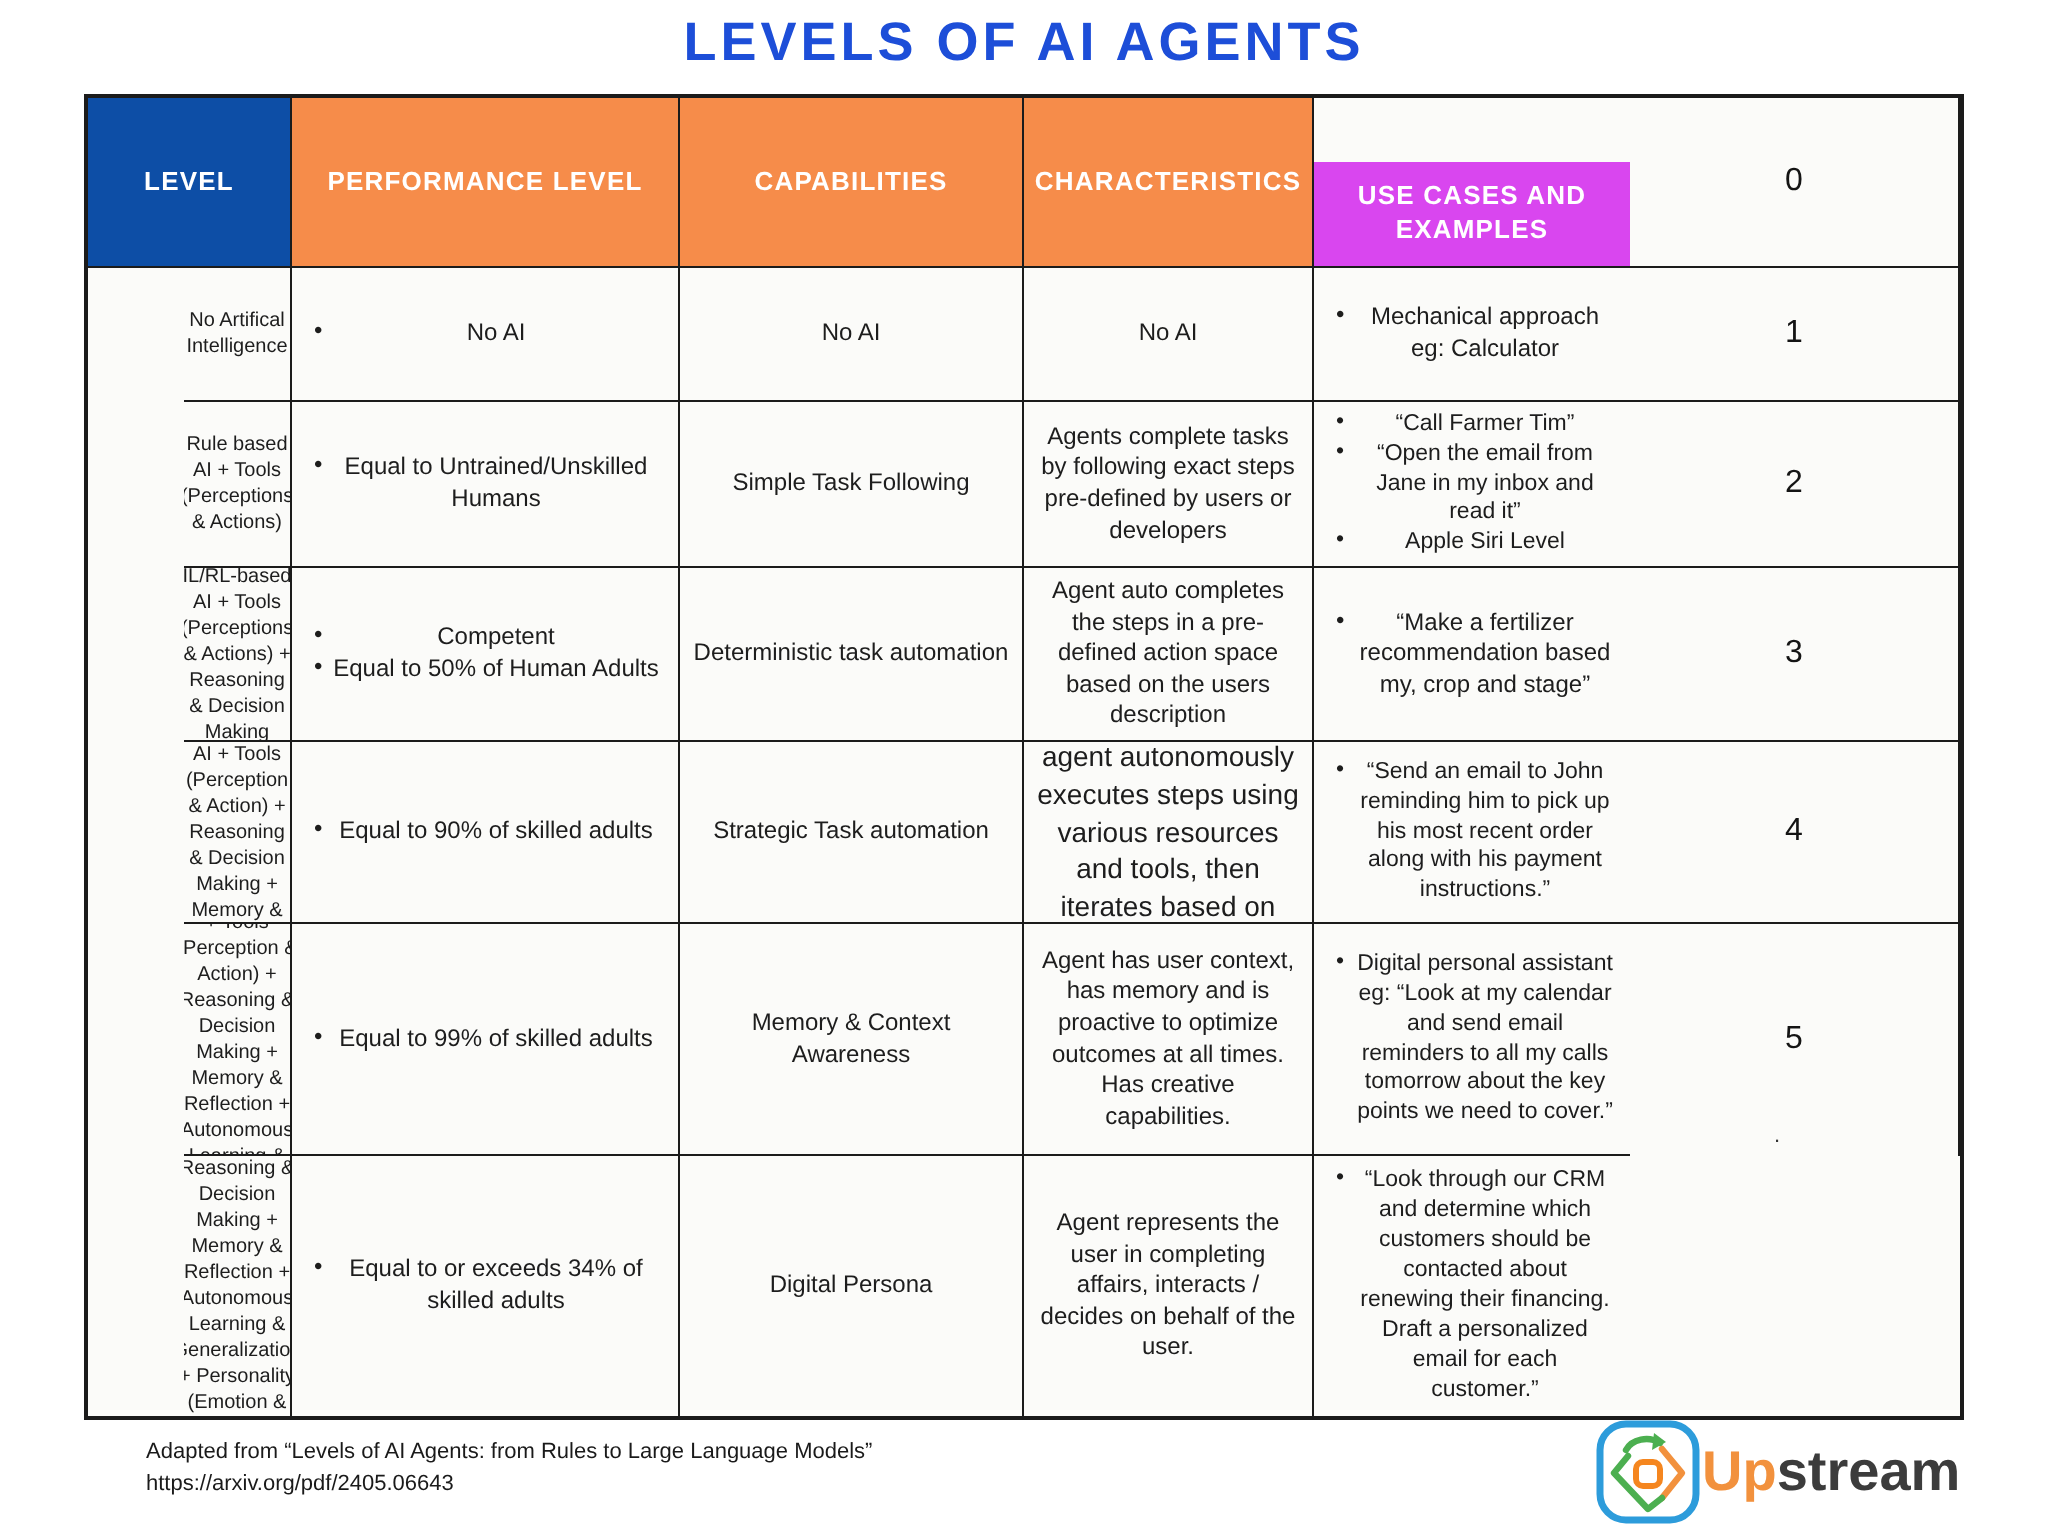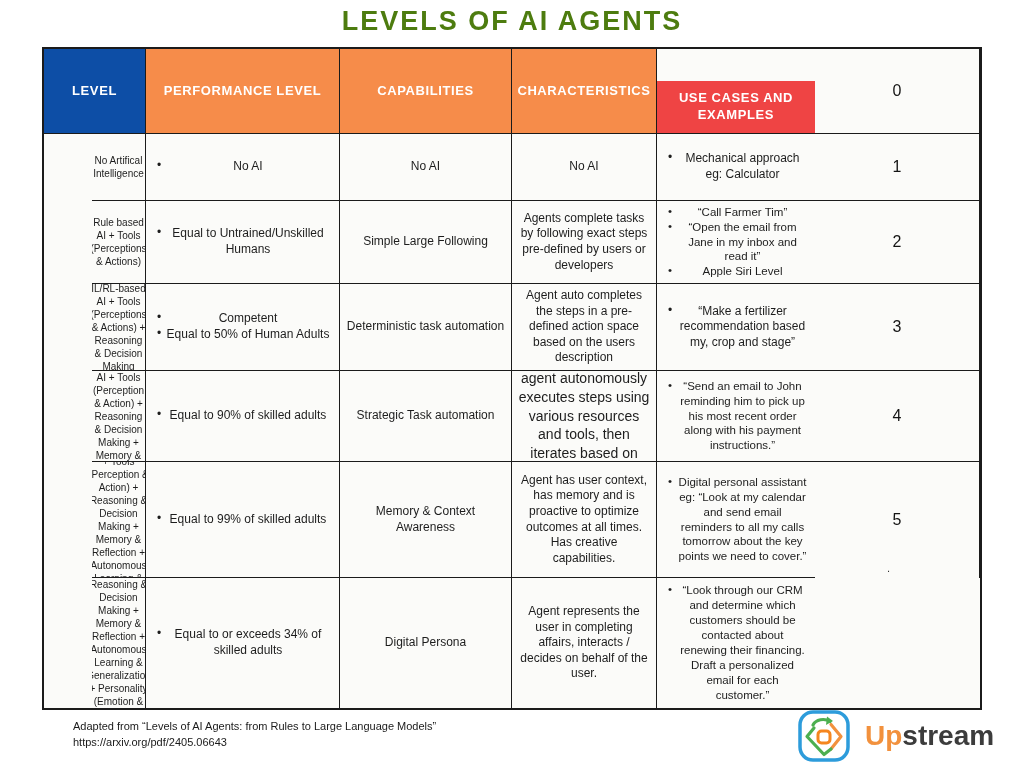--- a/index.html
+++ b/index.html
@@ -2,62 +2,62 @@
 <html><head>
 <meta charset="utf-8">
 <style>
   html,body{margin:0;padding:0;}
   body{
     width:1024px;height:768px;background:#ffffff;position:relative;
     font-family:"Liberation Sans", sans-serif;color:#1d1d1d;overflow:hidden;
   }
   .title{
     position:absolute;top:6px;left:0;width:1024px;text-align:center;
-    font-size:27px;font-weight:800;letter-spacing:2px;color:#4d7c0f;
+    font-size:27px;font-weight:800;letter-spacing:2px;color:#1d4ed8;
   }
   .tbl{
     position:absolute;left:42px;top:47px;width:940px;height:663px;
     border:2px solid #1b1b1b;box-sizing:border-box;background:#fbfbf9;
     display:grid;
     grid-template-columns:102px 194px 172px 145px 158px 1fr;
     grid-template-rows:85px 67px 83px 87px 91px 116px 1fr;
   }
   .cell{
     border-right:1px solid #1b1b1b;border-bottom:1px solid #1b1b1b;
     box-sizing:border-box;display:flex;flex-direction:column;
     align-items:center;justify-content:center;text-align:center;
     padding:3px 6px;overflow:hidden;position:relative;
     font-size:12px;line-height:1.3;
   }
   .last-col{border-right:none;}
   .last-row{border-bottom:none;}
   .th{color:#ffffff;font-weight:bold;font-size:13px;letter-spacing:0.6px;}
   .th-blue{background:#0d4ea6;}
   .th-orange{background:#f68c4a;}
-  .th-green{background:#ef4444;margin-top:32px;}
+  .th-green{background:#d946ef;margin-top:32px;}
   .w110{max-width:112px;}
   .w130{max-width:132px;}
   .level{font-size:16px;color:#141414;}
   .appr{font-size:10px;margin-left:48px;}
   .small{font-size:14px;line-height:1.35;}
   .fs11{font-size:11.5px;}
   .bl{
     position:relative;width:100%;box-sizing:border-box;
     padding:0 2px 0 15px;text-align:center;
   }
   .bl::before{content:"\2022";position:absolute;left:5px;top:-1px;}
   .perf .bl{padding-left:13px;}
   .stray-dot{
     position:absolute;left:72px;bottom:3px;font-size:11px;color:#333;
   }
   .footer{
     position:absolute;left:42px;top:719px;font-size:11px;line-height:1.45;color:#1a1a1a;margin-left:31px;
   }
   .logo{
-    position:absolute;left:797px;top:709px;display:flex;align-items:center;gap:14px;text-align:center;
+    position:absolute;left:797px;top:709px;display:flex;align-items:center;gap:0;text-align:center;
   }
   .logo-text{font-size:28px;font-weight:bold;letter-spacing:0;}
   .logo-up{color:#f2913d;}
   .logo-stream{color:#3c3c3c;}
 </style>
 </head>
 <body>
 
 <div class="title">LEVELS OF AI AGENTS</div>
 
@@ -101,21 +101,21 @@
   <div class="cell level">
       <span>1</span>
     </div>
   <div class="cell appr">
       <span>Rule based AI + Tools (Perceptions &amp; Actions)</span>
     </div>
   <div class="cell perf">
       <div class="bl"><span>Equal to Untrained/Unskilled Humans</span></div>
     </div>
   <div class="cell">
-      <span>Simple Large Following</span>
+      <span>Simple Task Following</span>
     </div>
   <div class="cell">
       <span>Agents complete tasks by following exact steps pre-defined by users or developers</span>
     </div>
   <div class="cell last-col fs11">
     <div class="bl"><span>“Call Farmer Tim”</span></div>
     <div class="bl"><span>“Open the email from Jane in my inbox and read it”</span></div>
     <div class="bl"><span>Apple Siri Level</span></div>
   </div>
 

